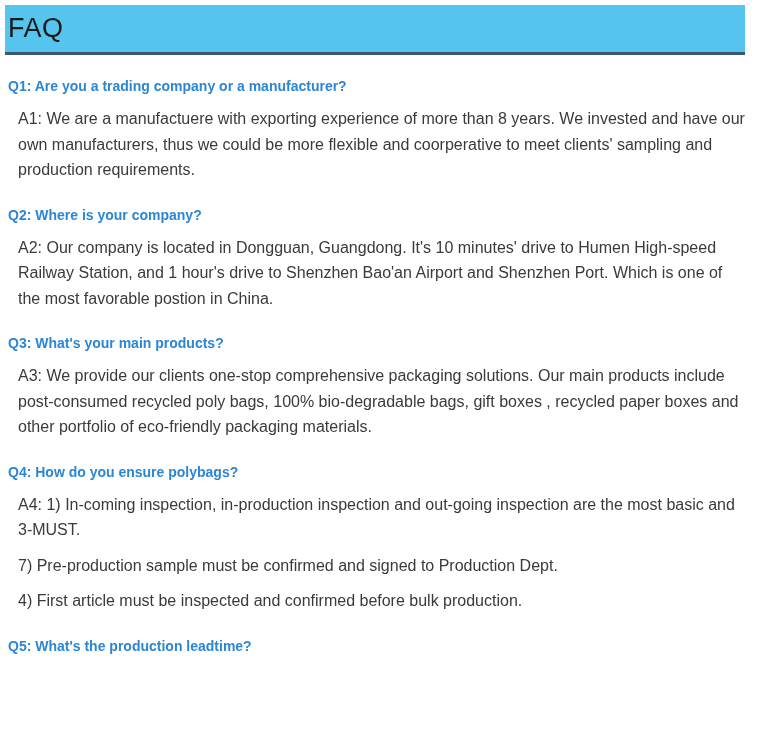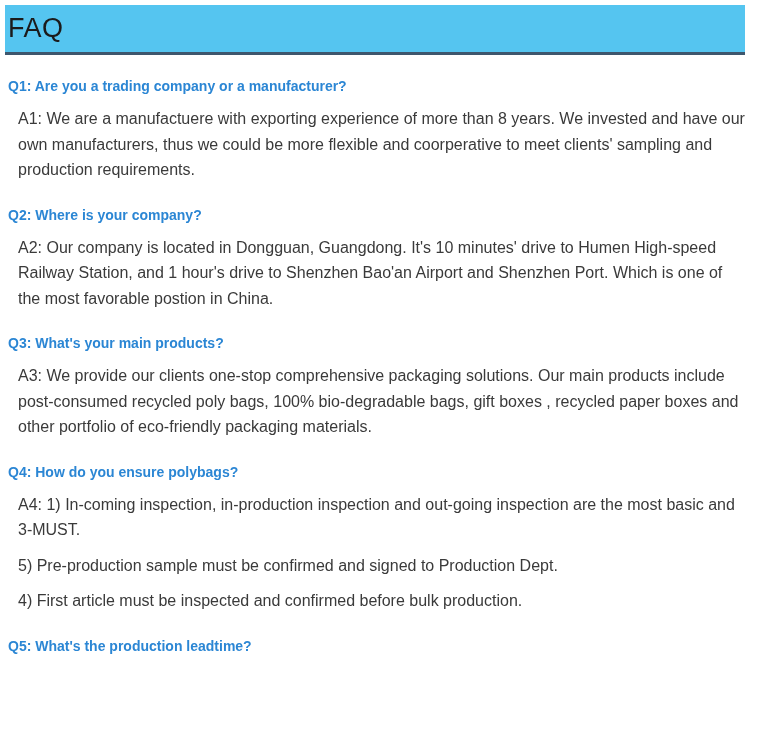--- a/index.html
+++ b/index.html
@@ -84,21 +84,21 @@
       <h2 class="question">Q3: What's your main products?</h2>
       <div class="answer">
         <p>A3: We provide our clients one-stop comprehensive packaging solutions. Our main products include post-consumed recycled poly bags, 100% bio-degradable bags, gift boxes , recycled paper boxes and other portfolio of eco-friendly packaging materials.</p>
       </div>
     </div>
 
     <div class="faq-section">
       <h2 class="question">Q4: How do you ensure polybags?</h2>
       <div class="answer">
         <p>A4: 1) In-coming inspection, in-production inspection and out-going inspection are the most basic and 3-MUST.</p>
-        <p>5) Pre-production sample must be confirmed and signed to Production Dept.</p>
+        <p>7) Pre-production sample must be confirmed and signed to Production Dept.</p>
         <p>4) First article must be inspected and confirmed before bulk production.</p>
       </div>
     </div>
 
     <div class="faq-section">
       <h2 class="question">Q5: What's the production leadtime?</h2>
     </div>
 
   </div>
 </div>

